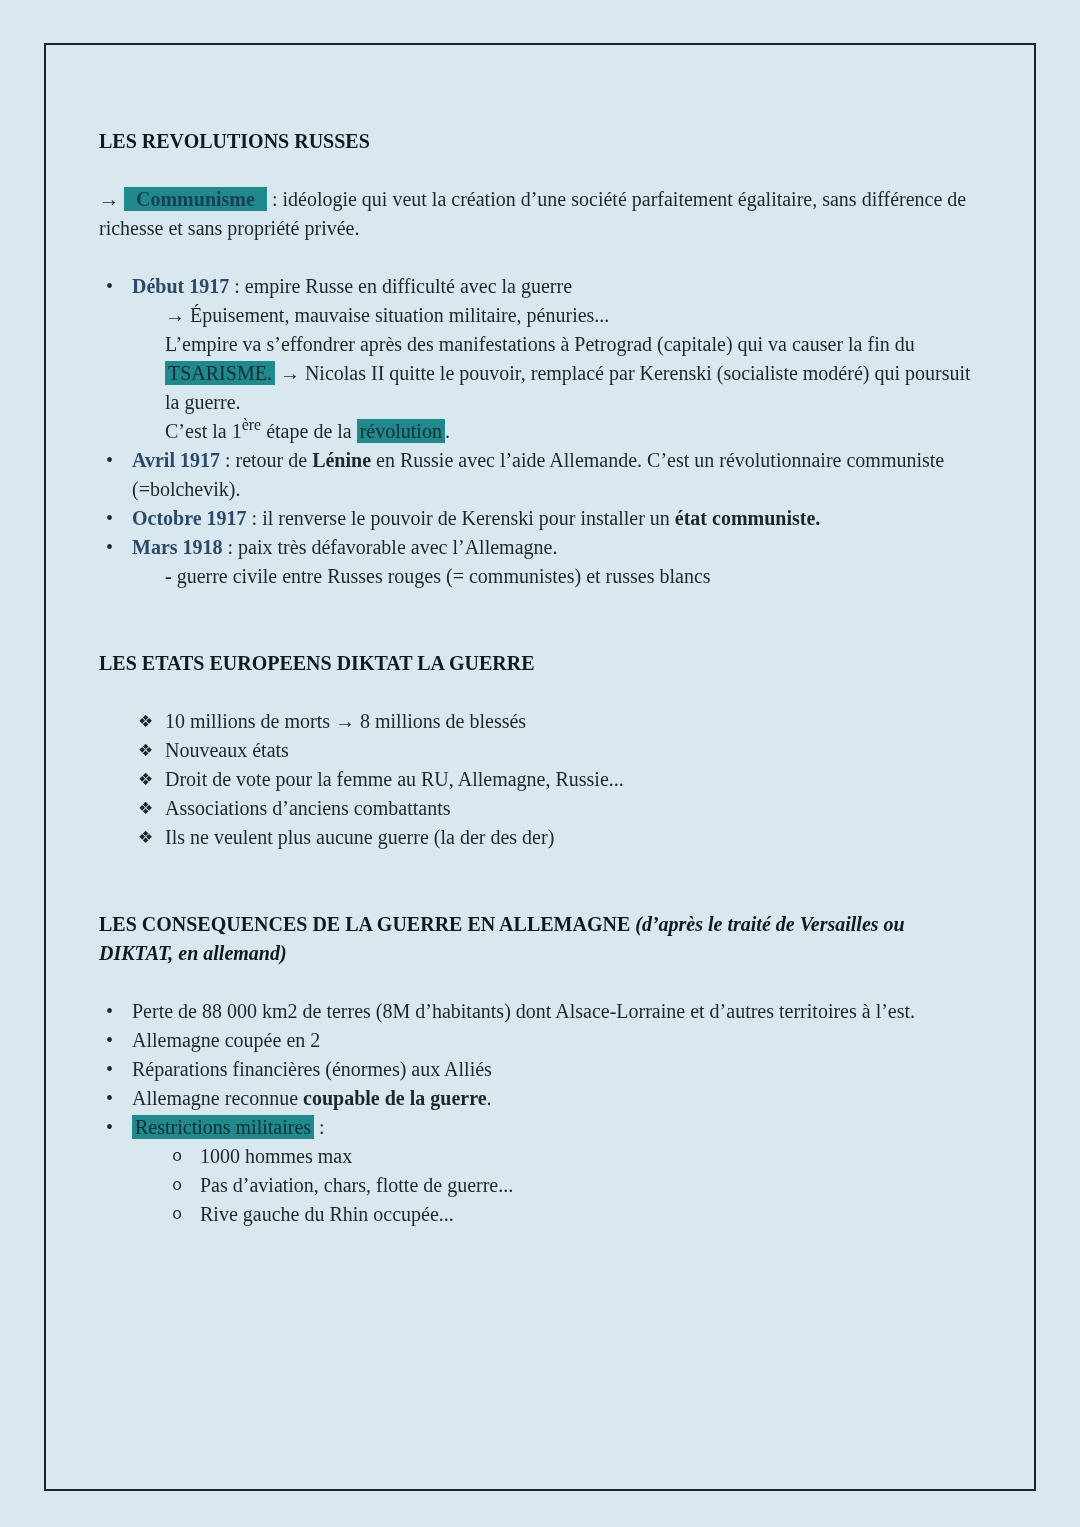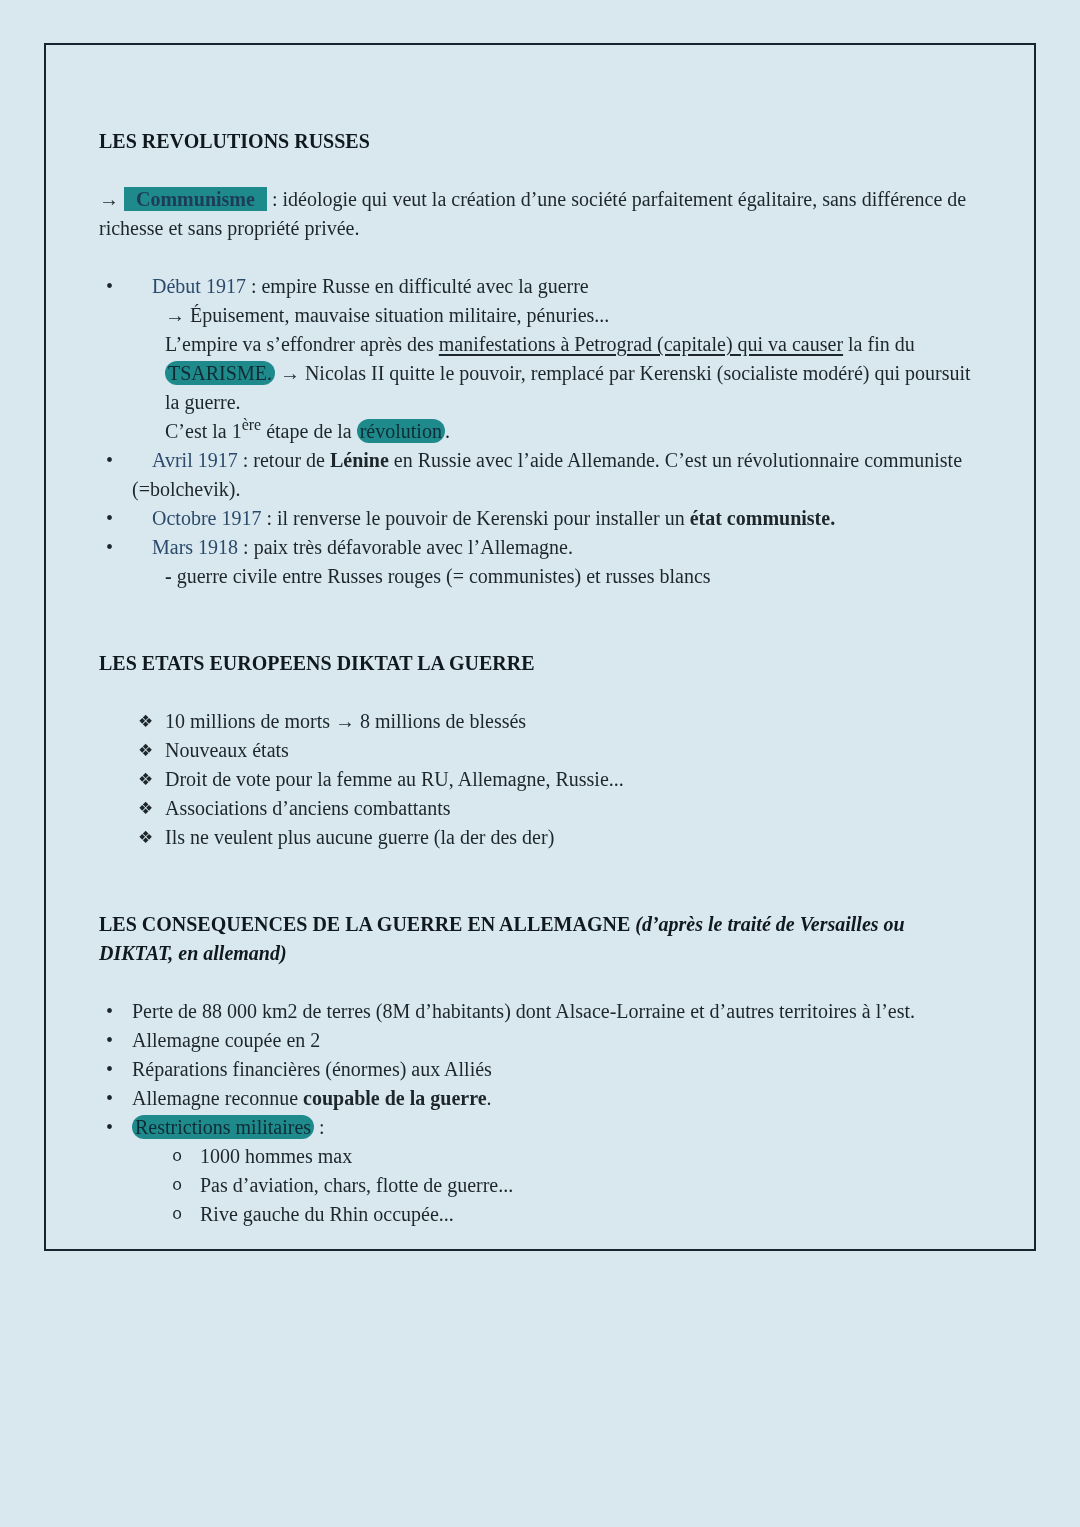--- a/index.html
+++ b/index.html
@@ -22,21 +22,21 @@
   }
   .page {
     position: relative;
     width: 1080px; height: 1527px;
     background: var(--bg);
     overflow: hidden;
   }
   .frame {
     position: absolute;
     left: 44px; top: 43px;
-    width: 992px; height: 1208px;
+    width: 992px; height: 1448px;
     border: 2px solid var(--border);
     padding: 82px 56px 0 53px;
     font-size: 20px;
     line-height: 29px;
   }
   .blk { position: relative; }
   .gap { height: 29px; }
   .h1 { font-weight: bold; color: var(--heading); }
   .p  { }
   .b1, .dia, .cir { display: flex; align-items: flex-start; }
@@ -44,24 +44,24 @@
   .dia { padding-left: 39px; }
   .cir { padding-left: 73px; }
   .b1  > .marker { flex: none; width: 26px; }
   .dia > .marker { flex: none; width: 27px; font-family: "DejaVu Sans", sans-serif; font-size: 17px; }
   .cir > .marker { flex: none; width: 28px; font-family: "Liberation Mono", monospace; font-size: 17px; }
   .txt { flex: 1 1 auto; }
   .sub { margin-left: 66px; }
   .run.bold { font-weight: bold; }
   .run.italic { }
   .run.bold-italic { font-weight: bold; font-style: italic; }
-  .run.navy-bold { color: var(--navy); font-weight: normal; margin-left: 20px; }
-  .run.underline { text-decoration: underline; text-decoration-thickness: 1.5px; text-underline-offset: 3px; }
+  .run.navy-bold { color: var(--navy); font-weight: bold; }
+  .run.underline { text-decoration-thickness: 1.5px; text-underline-offset: 3px; }
   .run.sup { vertical-align: super; font-size: 16px; line-height: 0; }
-  .run.hl { background: var(--hl); color: var(--hlText); padding: 1px 3px; border-radius: 12px; }
+  .run.hl { background: var(--hl); color: var(--hlText); padding: 1px 3px; }
   .run.hl-term { background: var(--hl); color: var(--hlTermText); font-weight: bold; padding: 1px 12px; }
 </style>
 </head>
 <body>
 
 <div class="page">
   <div class="frame">
     <div id="doc">
         <div class="blk h1"><span class="run">LES REVOLUTIONS RUSSES</span></div>
         <div class="blk gap"></div>

